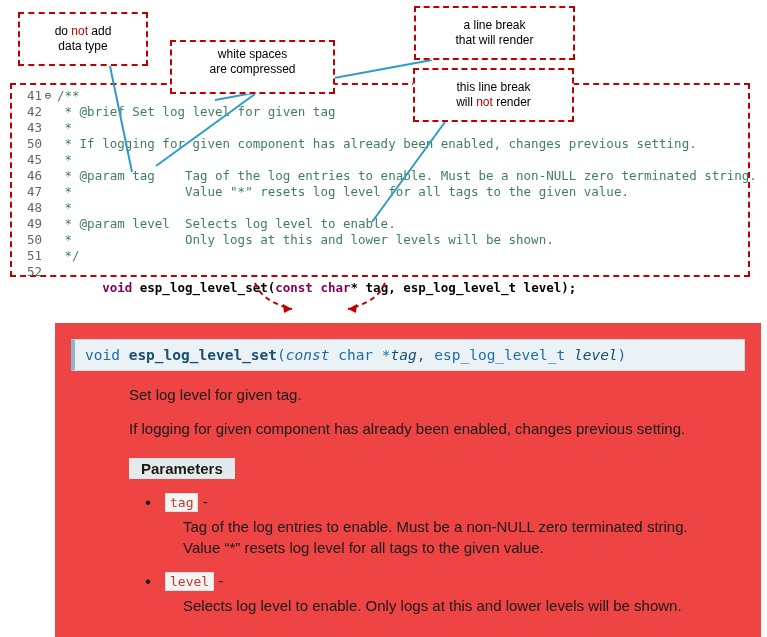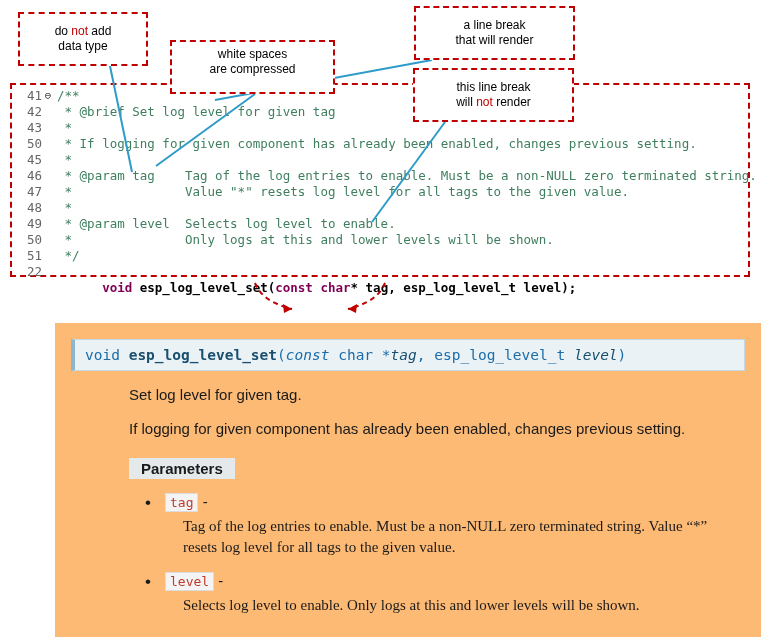--- a/index.html
+++ b/index.html
@@ -132,21 +132,21 @@
     pointer-events: none;
   }
 
   
   #doc-panel {
     position: absolute;
     left: 55px;
     top: 323px;
     width: 706px;
     height: 314px;
-    background: #fdba74;
+    background: #ef4444;
     box-sizing: border-box;
     z-index: 1;
   }
   #doc-signature {
     margin: 16px 16px 0 16px;
     background: #eaf2f6;
     border-left: 4px solid #8cb6cd;
     border-top: 1px solid #c4d9e3;
     border-right: 1px solid #c4d9e3;
     border-bottom: 1px solid #c4d9e3;
@@ -209,21 +209,20 @@
     color: #c0392b;
     background: #f4f4f4;
     border: 1px solid #dddddd;
     padding: 1px 4px;
   }
   .param-desc {
     margin: 6px 18px 0 18px;
     font-size: 15px;
     line-height: 1.4;
     color: #1a1a1a;
-    font-family: Liberation Serif, serif;
   }
 </style>
 </head>
 <body>
 
 <div class="callout" id="callout-datatype">
   <div>
     <span>do </span><span class="hl">not</span><span> add</span><br>
     <span>data type</span>
   </div>
@@ -302,21 +301,21 @@
     <span class="fold"></span>
     <span class="ctext"> *               Only logs at this and lower levels will be shown.</span>
   </div>
   <div class="code-line">
     <span class="ln">51</span>
     <span class="fold"></span>
     <span class="ctext"> */</span>
   </div>
 
   <div class="code-line">
-    <span class="ln">22</span>
+    <span class="ln">52</span>
     <span class="fold"></span>
     <span class="ctext">
       <span class="kw">void</span><span class="plain bold"> esp_log_level_set</span><span class="plain bold">(</span><span class="kw">const char</span><span class="plain bold">* tag, esp_log_level_t level);</span>
     </span>
   </div>
 </div>
 
 <svg id="connectors" viewBox="0 0 767 637">
 
   <line x1="255" y1="94" x2="156" y2="166" stroke="#2e9bc9" stroke-width="2"></line>

